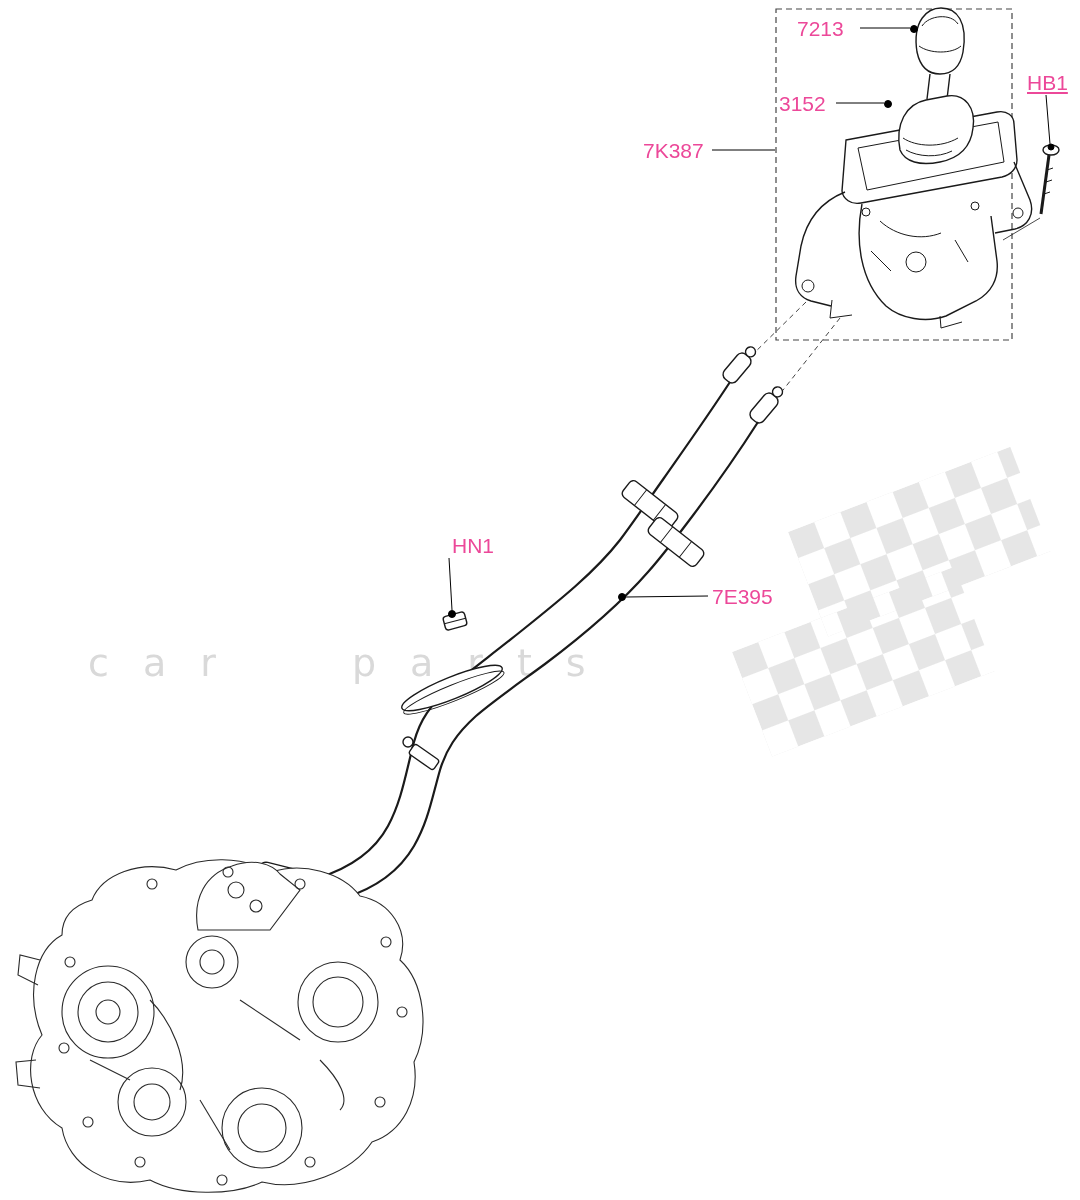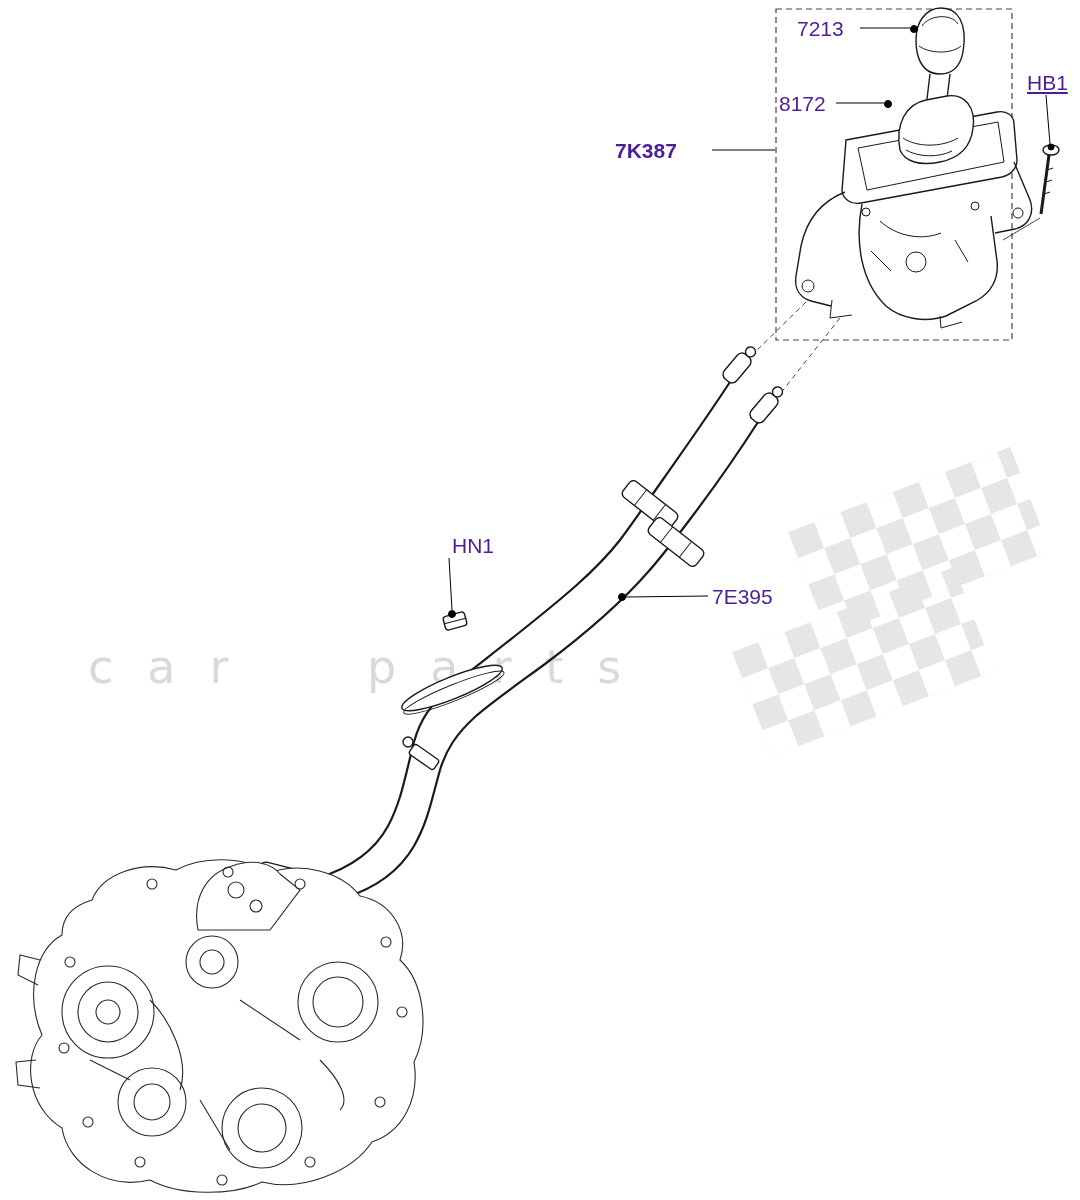--- a/index.html
+++ b/index.html
@@ -10,34 +10,34 @@
   
   .wm-brand{
     position:absolute;left:80px;top:492px;z-index:0;
     font-family:"DejaVu Sans", sans-serif;font-weight:bold;
     font-size:150px;line-height:1;letter-spacing:-6px;color:#efc6c6;
     user-select:none;white-space:nowrap;
   }
   .wm-sub{
     position:absolute;left:88px;top:644px;z-index:0;
     font-family:"DejaVu Sans", sans-serif;font-weight:400;
-    font-size:46px;line-height:1;color:#d9d9d9;letter-spacing:34px;word-spacing:56px;
+    font-size:38px;line-height:1;color:#d9d9d9;letter-spacing:34px;word-spacing:56px;
     user-select:none;white-space:nowrap;
   }
   
   #draw{position:absolute;left:0;top:0;z-index:1;}
   
   .plabel{
-    position:absolute;z-index:2;color:#4c1d95;font-size:21px;line-height:1.1;
+    position:absolute;z-index:2;color:#ec4899;font-size:21px;line-height:1.1;
     font-family:"Liberation Sans", sans-serif;cursor:pointer;white-space:nowrap;
   }
   .l7213{left:797px;top:17px;}
   .l7277{left:779px;top:92px;}
   .lHB1{left:1027px;top:71px;text-decoration:underline;}
-  .l7K387{left:615px;top:139px;font-weight:bold;}
+  .l7K387{left:643px;top:139px;}
   .lHN1{left:452px;top:534px;}
   .l7E395{left:712px;top:585px;text-align:right;}
 </style>
 </head>
 <body>
 
 <div id="stage">
 
   <div class="wm-sub">car parts</div>
 
@@ -214,19 +214,19 @@
           <circle cx="452" cy="614" r="3.5"></circle>
         </g>
       <g>
           <path d="M 708 596 L 626 597"></path>
           <circle cx="622" cy="597" r="3.5"></circle>
         </g>
     </g>
   </svg>
 
   <div class="plabel l7213">7213</div>
-  <div class="plabel l7277">8172</div>
+  <div class="plabel l7277">3152</div>
   <div class="plabel lHB1">HB1</div>
   <div class="plabel l7K387">7K387</div>
   <div class="plabel lHN1">HN1</div>
   <div class="plabel l7E395">7E395</div>
 
 </div>
 
 </body></html>

